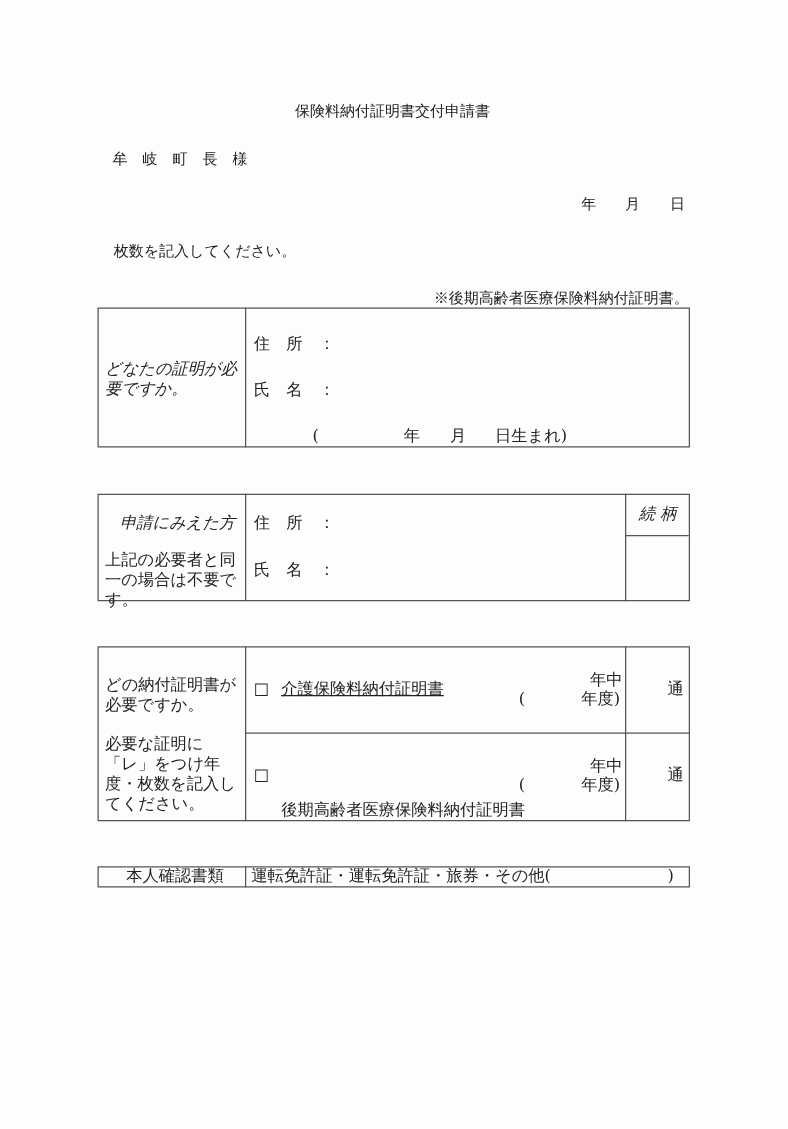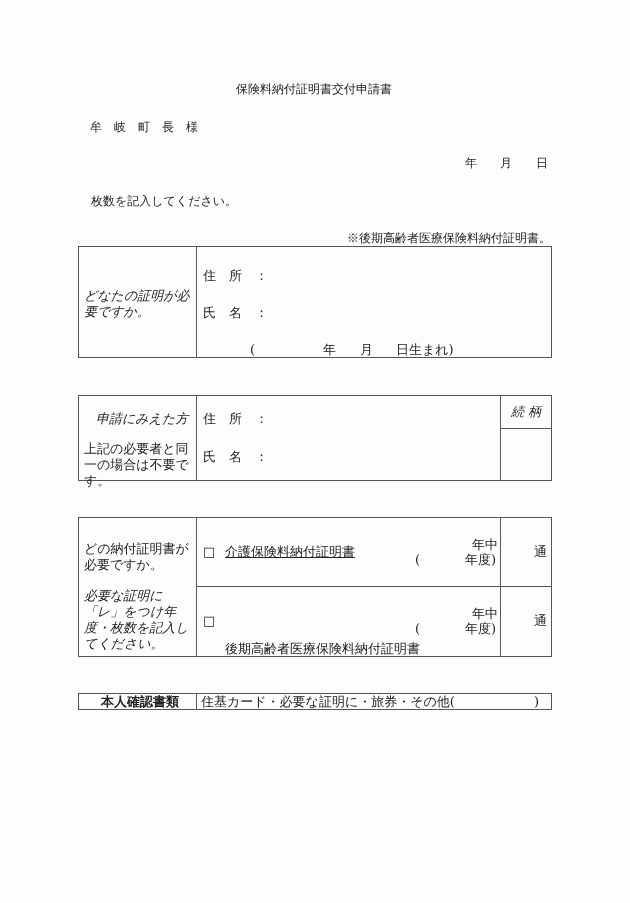--- a/index.html
+++ b/index.html
@@ -46,21 +46,21 @@
 <div class="t" style="left:203px;top:450px;">氏　名　：</div>
 <div class="t" style="left:262px;top:442px;width:232px;height:26px;"></div>
 <div class="t" style="left:511px;top:405px;font-style:italic;">続 柄</div>
 <div class="t" style="left:502px;top:431px;width:47px;height:47px;"></div>
 
 <div class="box" style="left:78px;top:517px;width:474px;height:140px;"></div>
 <div class="vl" style="left:196px;top:517px;height:140px;"></div>
 <div class="vl" style="left:500px;top:517px;height:140px;"></div>
 <div class="hl" style="left:196px;top:586px;width:356px;"></div>
 <div class="t ml" style="left:84px;top:541px;width:110px;">どの納付証明書が必要ですか。</div>
-<div class="t ml" style="left:84px;top:588px;width:110px;font-style:italic;">必要な証明に「レ」をつけ年度・枚数を記入してください。</div>
+<div class="t ml" style="left:84px;top:588px;width:110px;">必要な証明に「レ」をつけ年度・枚数を記入してください。</div>
 
 <div class="t" style="left:203px;top:545px;">□</div>
 <div class="t" style="left:225px;top:545px;text-decoration:underline;">介護保険料納付証明書</div>
 <div class="t" style="left:415px;top:553px;">(</div>
 <div class="t" style="left:423px;top:540px;width:45px;height:28px;"></div>
 <div class="t" style="left:472px;top:538px;">年中</div>
 <div class="t" style="left:465px;top:553px;">年度)</div>
 <div class="t" style="left:503px;top:540px;width:30px;height:22px;"></div>
 <div class="t" style="left:534px;top:545px;">通</div>
 
@@ -68,16 +68,16 @@
 <div class="t" style="left:225px;top:642px;">後期高齢者医療保険料納付証明書</div>
 <div class="t" style="left:415px;top:622px;">(</div>
 <div class="t" style="left:423px;top:609px;width:45px;height:28px;"></div>
 <div class="t" style="left:472px;top:607px;">年中</div>
 <div class="t" style="left:465px;top:622px;">年度)</div>
 <div class="t" style="left:503px;top:609px;width:30px;height:22px;"></div>
 <div class="t" style="left:534px;top:614px;">通</div>
 
 <div class="box" style="left:78px;top:693px;width:474px;height:17px;"></div>
 <div class="vl" style="left:196px;top:693px;height:17px;"></div>
-<div class="t" style="left:101px;top:695px;font-weight:bold;">本人確認書類</div>
-<div class="t" style="left:201px;top:695px;">住基カード・必要な証明に・旅券・その他(</div>
+<div class="t" style="left:101px;top:695px;">本人確認書類</div>
+<div class="t" style="left:201px;top:695px;">運転免許証・運転免許証・旅券・その他(</div>
 <div class="t" style="left:420px;top:694px;width:112px;height:15px;"></div>
 <div class="t" style="left:534px;top:695px;">)</div>
 
 </body></html>

